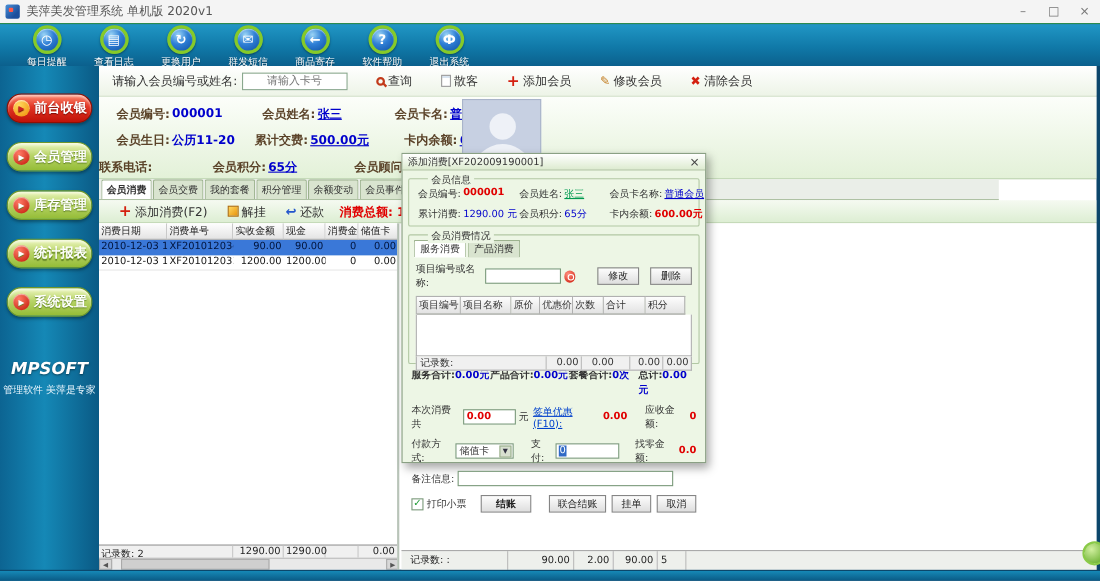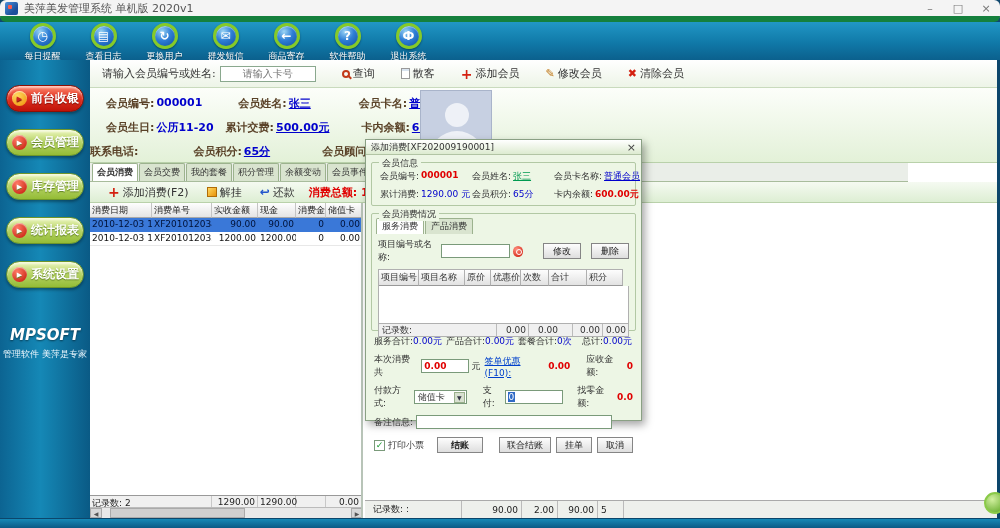--- a/index.html
+++ b/index.html
@@ -4,21 +4,21 @@
 <style>
   * { margin:0; padding:0; box-sizing:border-box; }
   html,body { width:1000px; height:528px; }
   body {
     position:relative; overflow:hidden;
     font-family:"DejaVu Sans","Liberation Sans",sans-serif;
     background:#10486e; font-size:11px;
   }
   
   .titlebar { position:absolute; left:0; top:0; width:1000px; height:22px;
-    background:#f4f4f4; border-bottom:6px solid #15803d; display:flex; align-items:center;border-radius:6px; }
+    background:#f4f4f4; border-bottom:1px solid #15803d; display:flex; align-items:center; }
   .app-icon { width:13px; height:13px; margin:0 6px 0 5px; border-radius:2px;
     background:linear-gradient(135deg,#4a90d9 0%,#1c4f9c 70%); position:relative; }
   .app-icon::after { content:""; position:absolute; left:3px; top:3px; width:4px; height:4px; background:#ff5a4a; border-radius:1px; }
   .title-text { font-size:11px; color:#555; }
   .win-controls { margin-left:auto; display:flex; height:100%; }
   .win-btn { width:28px; height:100%; display:flex; align-items:center; justify-content:center;
     color:#777; font-size:11px; cursor:default; }
   
   .toolbar { position:absolute; left:0; top:22px; width:1000px; height:38px;
     background:linear-gradient(180deg,#2197c5 0%,#1079a8 55%,#0b608d 100%); display:flex; padding-left:12px; }
@@ -122,21 +122,21 @@
     justify-content:flex-end; padding:0 3px; flex:0 0 auto; }
   .corner-circle { position:absolute; left:984px; top:492px; width:22px; height:22px; border-radius:50%;
     background:radial-gradient(circle at 35% 30%, #d2f0a0, #58a41e); border:2px solid #8aca48; z-index:3; }
   
   .dialog { position:absolute; left:365px; top:139px; width:277px; height:282px; z-index:10;
     background:#edf6e5; border:1px solid #8aa084; box-shadow:3px 4px 8px rgba(0,0,0,.35); font-size:9px; color:#333; }
   .dtitle { height:15px; background:linear-gradient(180deg,#ffffff,#ddebd0); border-bottom:1px solid #b2c4a4;
     display:flex; align-items:center; padding:0 5px; font-size:9px; color:#333; }
   .dclose { margin-left:auto; font-size:11px; color:#444; cursor:pointer; line-height:11px; }
   .dgroup { position:relative; border:1px solid #b2c8a4; border-radius:2px; margin:7px 5px 0 5px; }
-  .dgroup-label { position:absolute; top:-6px; left:7px; background:#edf6e5; padding:0 3px; font-size:9px; color:#333; }
+  .dgroup-label { position:absolute; top:-6px; left:17px; background:#edf6e5; padding:0 3px; font-size:9px; color:#333; }
   .dg-row { display:flex; padding:4px 6px 1px 6px; }
   .dg-field { display:flex; flex:0 0 auto; }
   .dg-field .lab { color:#333; }
   .dg-field .val { margin-left:2px; }
   .v-red { color:#e00000; font-weight:bold; }
   .v-blue { color:#0000cc; }
   .v-blue.u, .v-green.u { text-decoration:underline; }
   .v-green { color:#009a50; }
   .dtabs { display:flex; padding:4px 4px 0 4px; }
   .dtab { padding:1px 5px; border:1px solid #9cb28e; border-bottom:none; background:#d9e4cf; margin-right:1px;
@@ -151,21 +151,21 @@
   .dbtn { background:linear-gradient(180deg,#fdfdfd,#dedede); border:1px solid #858585; height:16px;
     display:flex; align-items:center; justify-content:center; font-size:9px; color:#222; cursor:pointer; flex:0 0 auto; }
   .dthead { display:flex; margin:2px 6px 0 6px; border-left:1px solid #b0b0b0; }
   .dth { background:linear-gradient(180deg,#fdfdfd,#e2e2e2); border-right:1px solid #b0b0b0; border-top:1px solid #b0b0b0;
     border-bottom:1px solid #989898; font-size:9px; padding:1px 2px; white-space:nowrap; overflow:hidden; flex:0 0 auto; }
   .dtbody { margin:0 6px; height:38px; background:#fff; border:1px solid #b0b0b0; border-top:none; }
   .drecord { display:flex; margin:0 6px 5px 6px; height:13px; background:#f0f0f0; border:1px solid #b0b0b0;
     border-top:none; align-items:center; font-size:9px; }
   .drecord .dcell { border-left:1px solid #bbb; height:100%; display:flex; align-items:center;
     justify-content:flex-end; padding:0 2px; flex:0 0 auto; }
-  .dtotals { display:flex; padding:4px 8px 0 8px; }
+  .dtotals { display:flex; padding:4px 8px 0 8px;font-weight:bold; }
   .pay-row { display:flex; align-items:center; padding:5px 8px 0 8px; }
   .sel-box { background:#fff; border:1px solid #7a9a7a; height:14px; display:flex; align-items:center;
     padding:0 1px 0 3px; cursor:pointer; }
   .sel-arrow { margin-left:auto; width:11px; height:11px; background:#d8e0d0; border:1px solid #9ab08c;
     font-size:6px; display:flex; align-items:center; justify-content:center; color:#334; }
   .link { color:#0040cc; text-decoration:underline; cursor:pointer; }
   .checkbox { width:11px; height:11px; background:#fff; border:1px solid #7a9a7a; display:flex;
     align-items:center; justify-content:center; color:#1a9a30; font-size:9px; font-weight:bold; cursor:pointer; }
   .bot-row { display:flex; align-items:center; padding:8px 8px 0 8px; }
   .sel-hl { background:#316ac5; color:#fff; padding:0 1px; }
@@ -281,21 +281,21 @@
       <span class="m-field" style="margin-left:48px;">
         <span class="lab">会员卡名:</span>
           <span class="val u">普通会员</span>
       </span>
     </div>
     <div class="m-row" style="top:32px;">
       <span class="m-field" style="margin-left:16px;">
         <span class="lab">会员生日:</span>
           <span class="val">公历11-20</span>
       </span>
-      <span class="m-field" style="margin-left:12px;">
+      <span class="m-field" style="margin-left:18px;">
         <span class="lab">累计交费:</span>
           <span class="val u">500.00元</span>
       </span>
       <span class="m-field" style="margin-left:32px;">
         <span class="lab">卡内余额:</span>
           <span class="val u">600.00元</span>
       </span>
     </div>
     <div class="m-row" style="top:56px;">
       <span class="m-field" style="">

